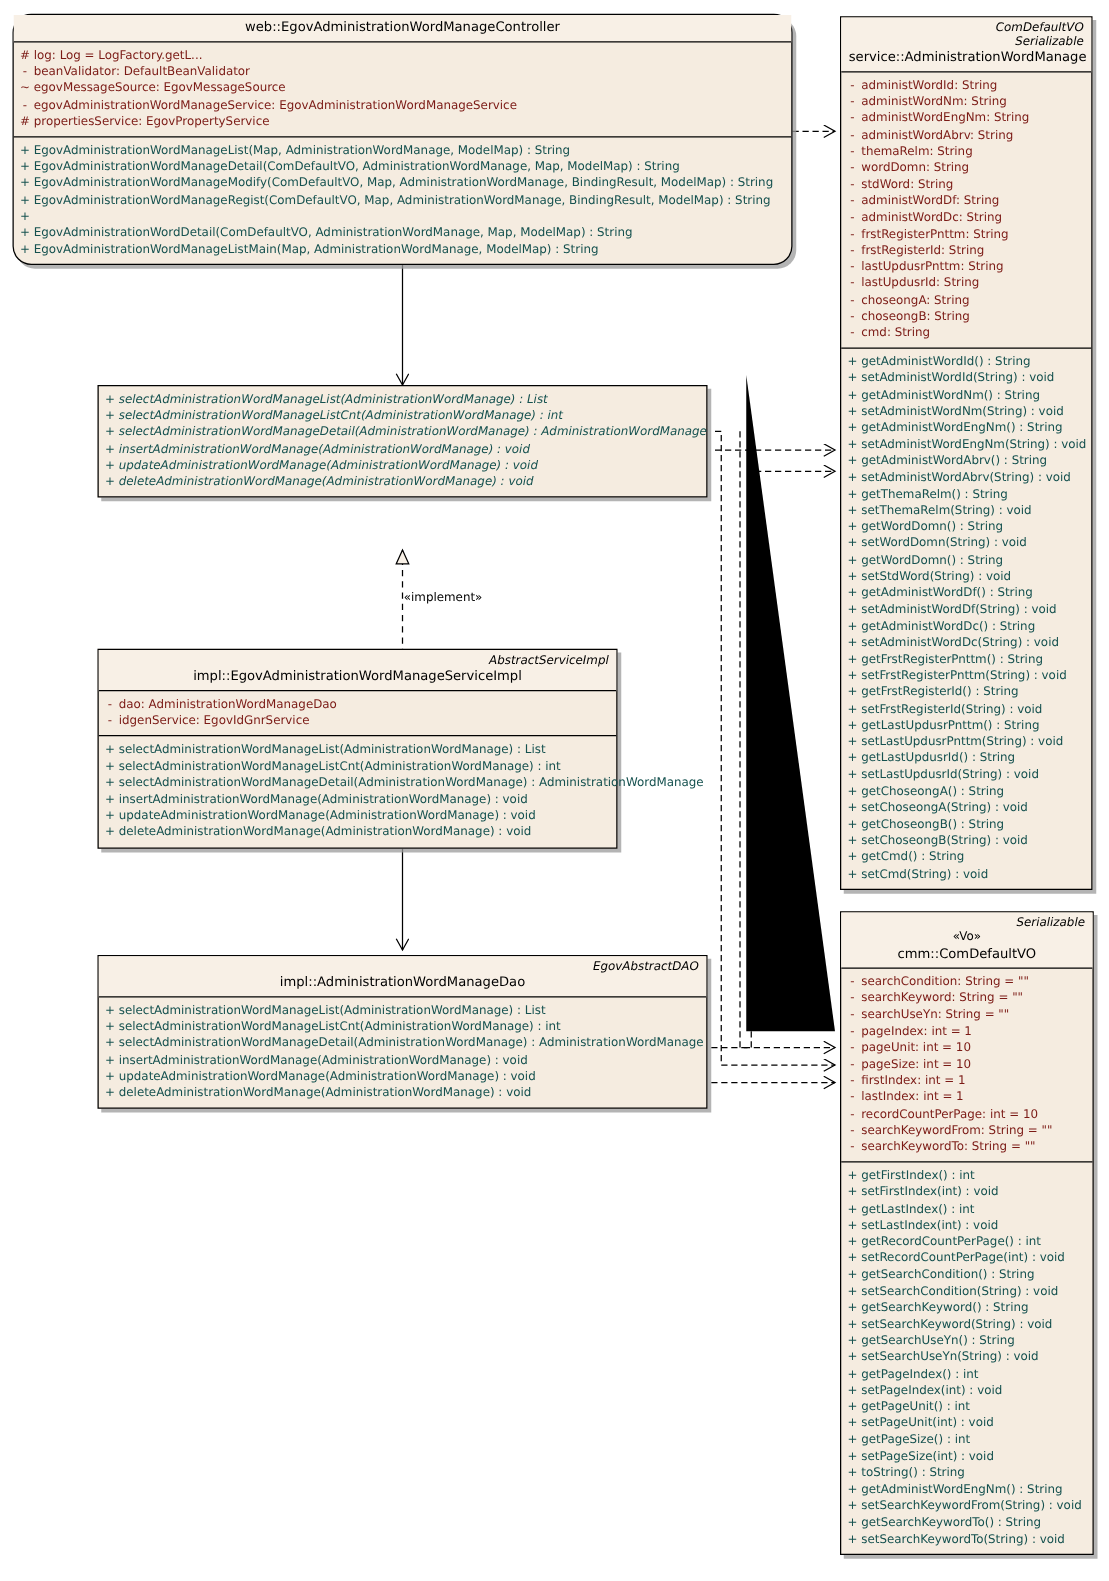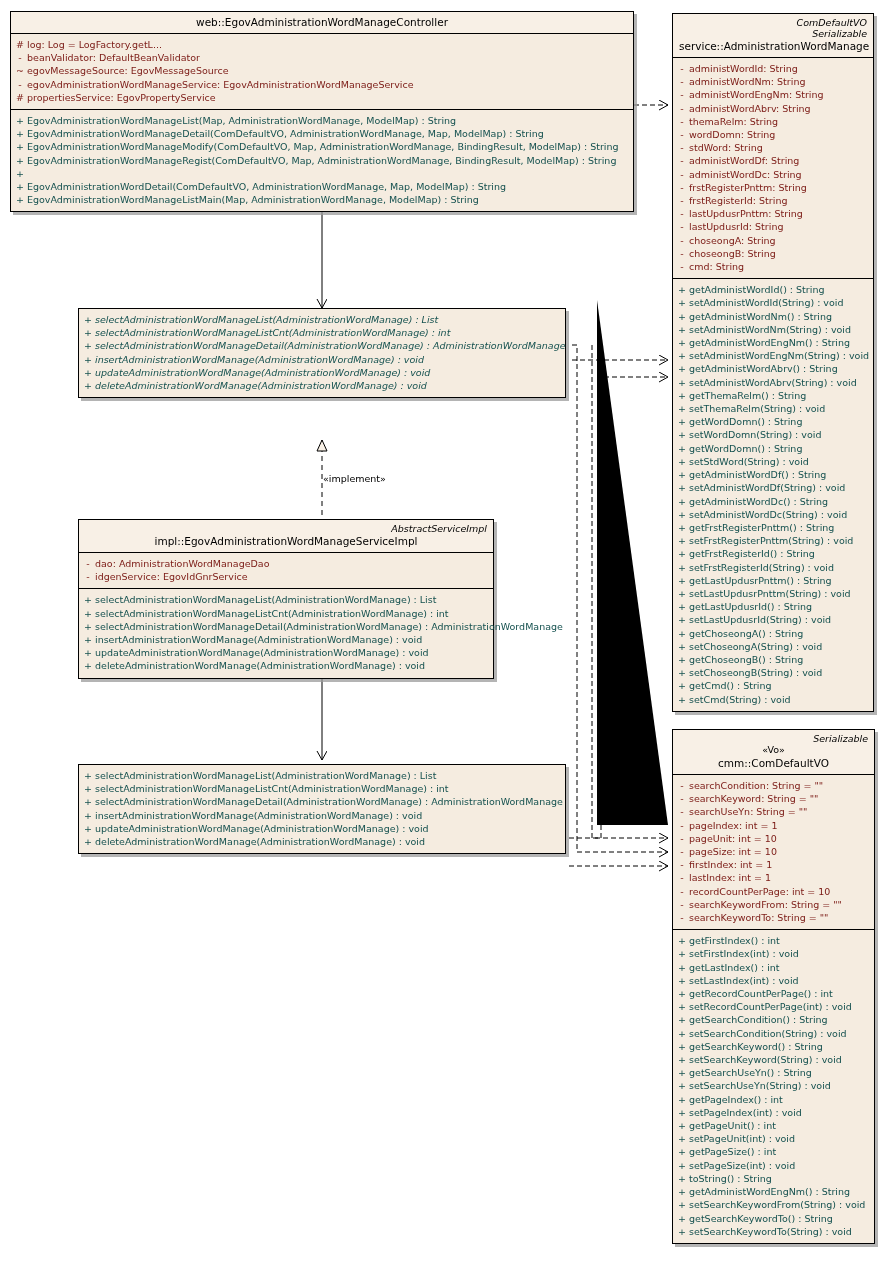--- a/index.html
+++ b/index.html
@@ -153,21 +153,21 @@
       <path d="M569,852 L668,852" stroke="none"></path>
       <path d="M569,866 L668,866" stroke="#000" stroke-width="1" fill="none" stroke-dasharray="5,3" marker-end="url(#openArrow)"></path>
     </g>
 
     <g>
       <path d="M592,345 L592,345" stroke="none"></path>
       <path d="M597,300 L597,825 L668,825" stroke="none"></path>
     </g>
   </svg>
 
-  <div class="uml-class" style="left:10px; top:11px; width:624px;">
+  <div class="uml-class" style="left:10px; top:11px; width:624px;border-radius:15px;">
     <div class="cls-header">
       <span class="cls-name">web::EgovAdministrationWordManageController</span>
     </div>
     <div class="cls-compartment">
       <div class="member attr">
         <span class="vis">#</span>
         <span class="txt">log:  Log = LogFactory.getL...</span>
       </div>
       <div class="member attr">
         <span class="vis">-</span>
@@ -285,20 +285,24 @@
         <span class="txt">updateAdministrationWordManage(AdministrationWordManage) : void</span>
       </div>
       <div class="member op">
         <span class="vis">+</span>
         <span class="txt">deleteAdministrationWordManage(AdministrationWordManage) : void</span>
       </div>
     </div>
   </div>
 
   <div class="uml-class" style="left:78px; top:764px; width:488px;">
+    <div class="cls-header">
+      <span class="cls-stereo-right">EgovAbstractDAO</span>
+      <span class="cls-name">impl::AdministrationWordManageDao</span>
+    </div>
     <div class="cls-compartment">
       <div class="member op">
         <span class="vis">+</span>
         <span class="txt">selectAdministrationWordManageList(AdministrationWordManage) : List</span>
       </div>
       <div class="member op">
         <span class="vis">+</span>
         <span class="txt">selectAdministrationWordManageListCnt(AdministrationWordManage) : int</span>
       </div>
       <div class="member op">

